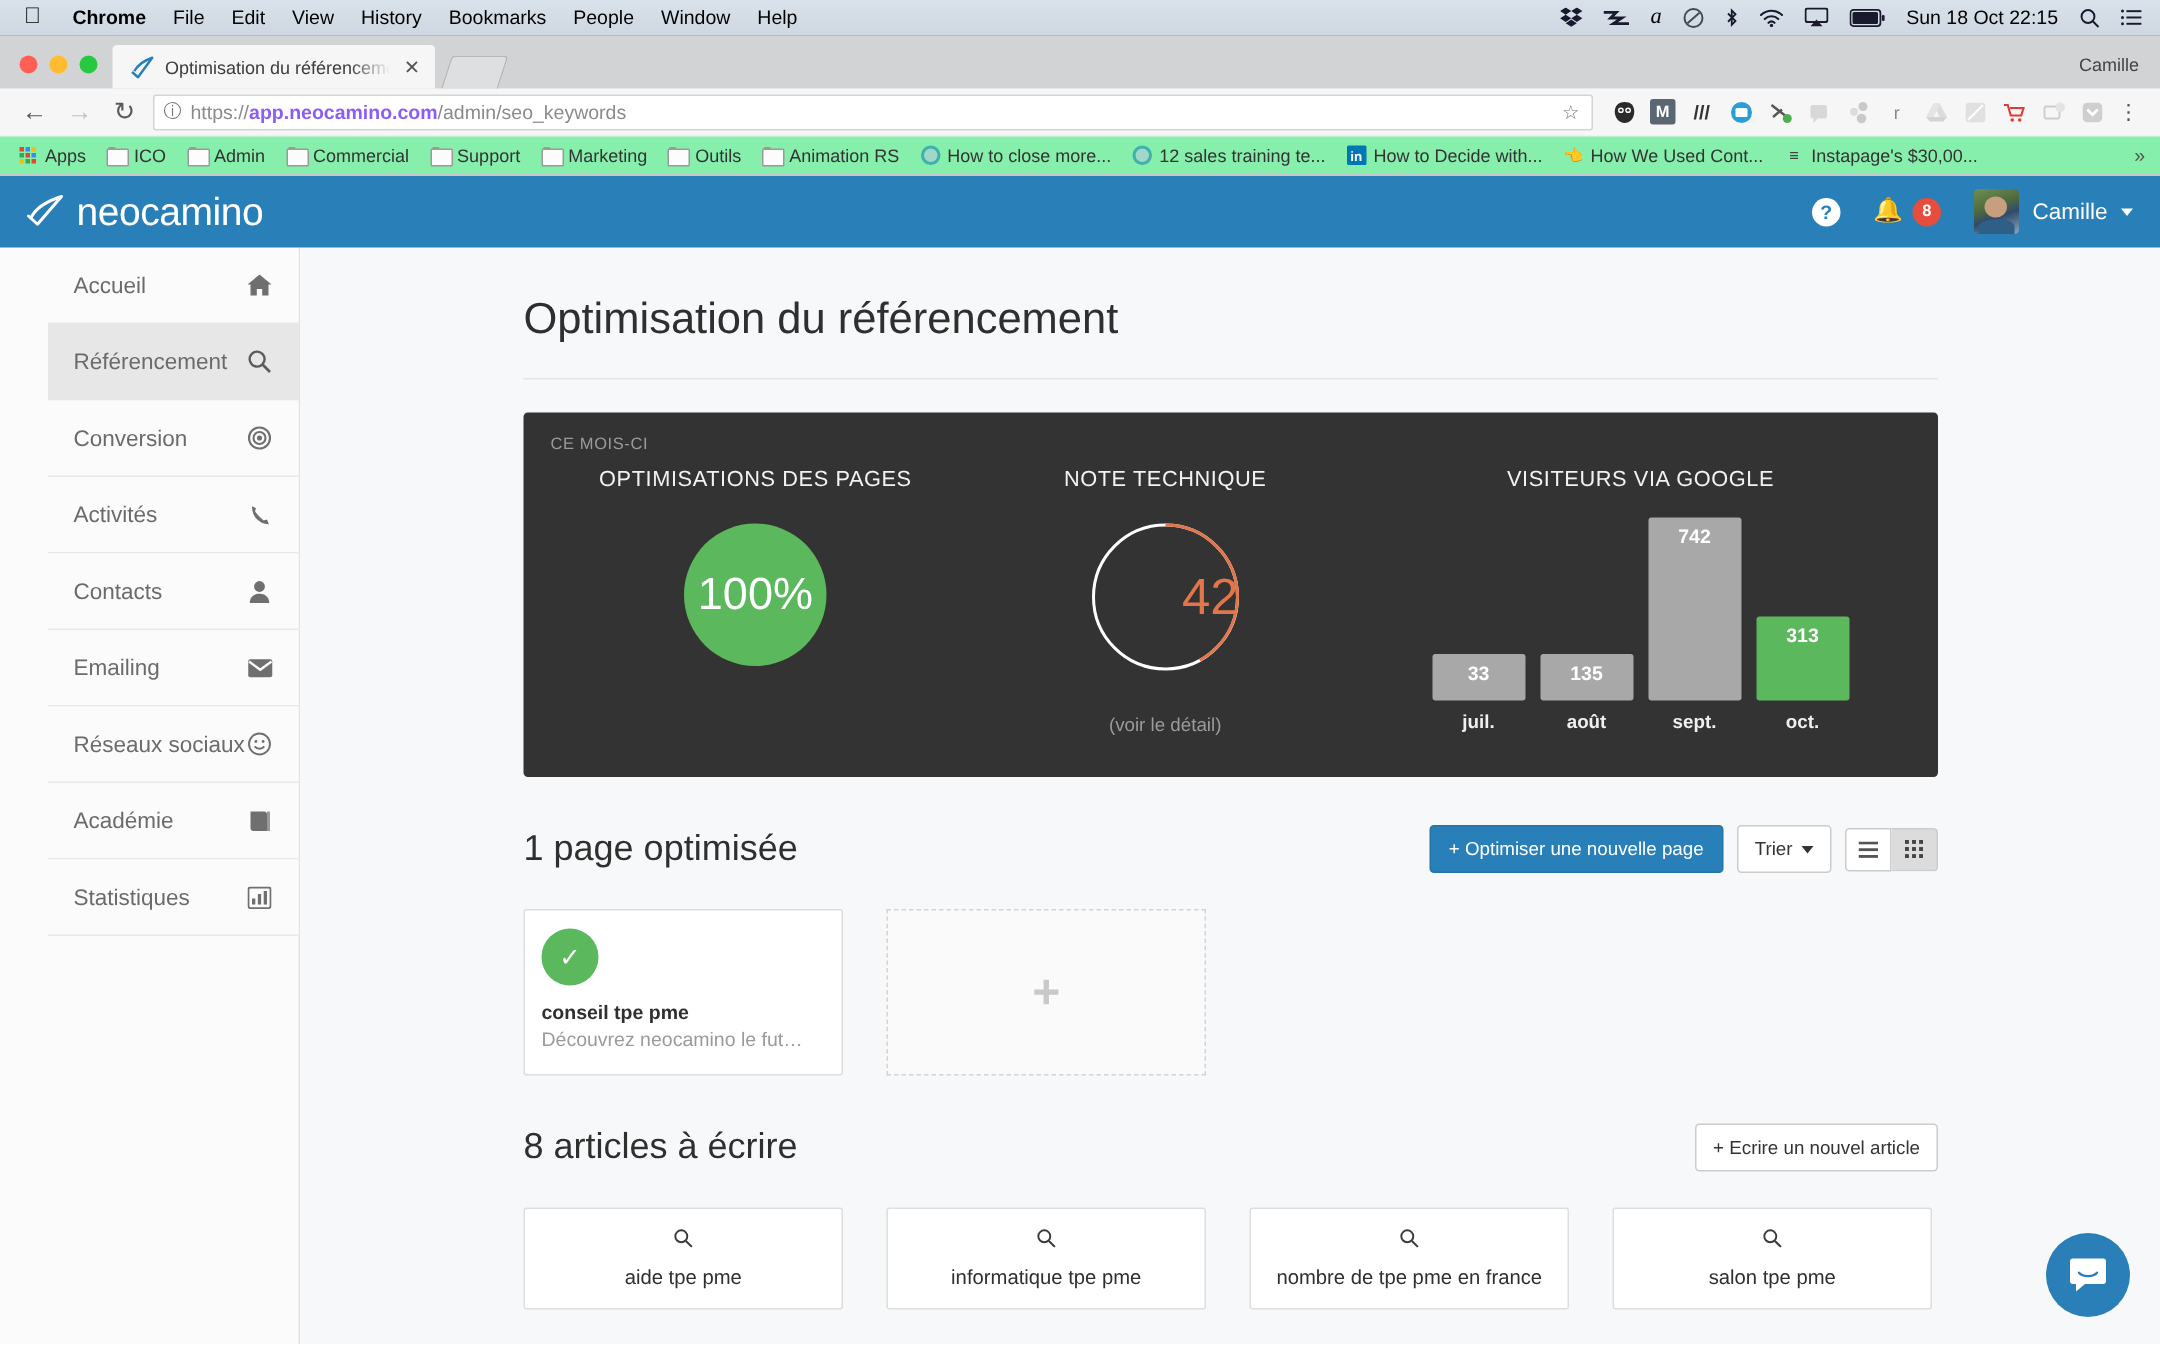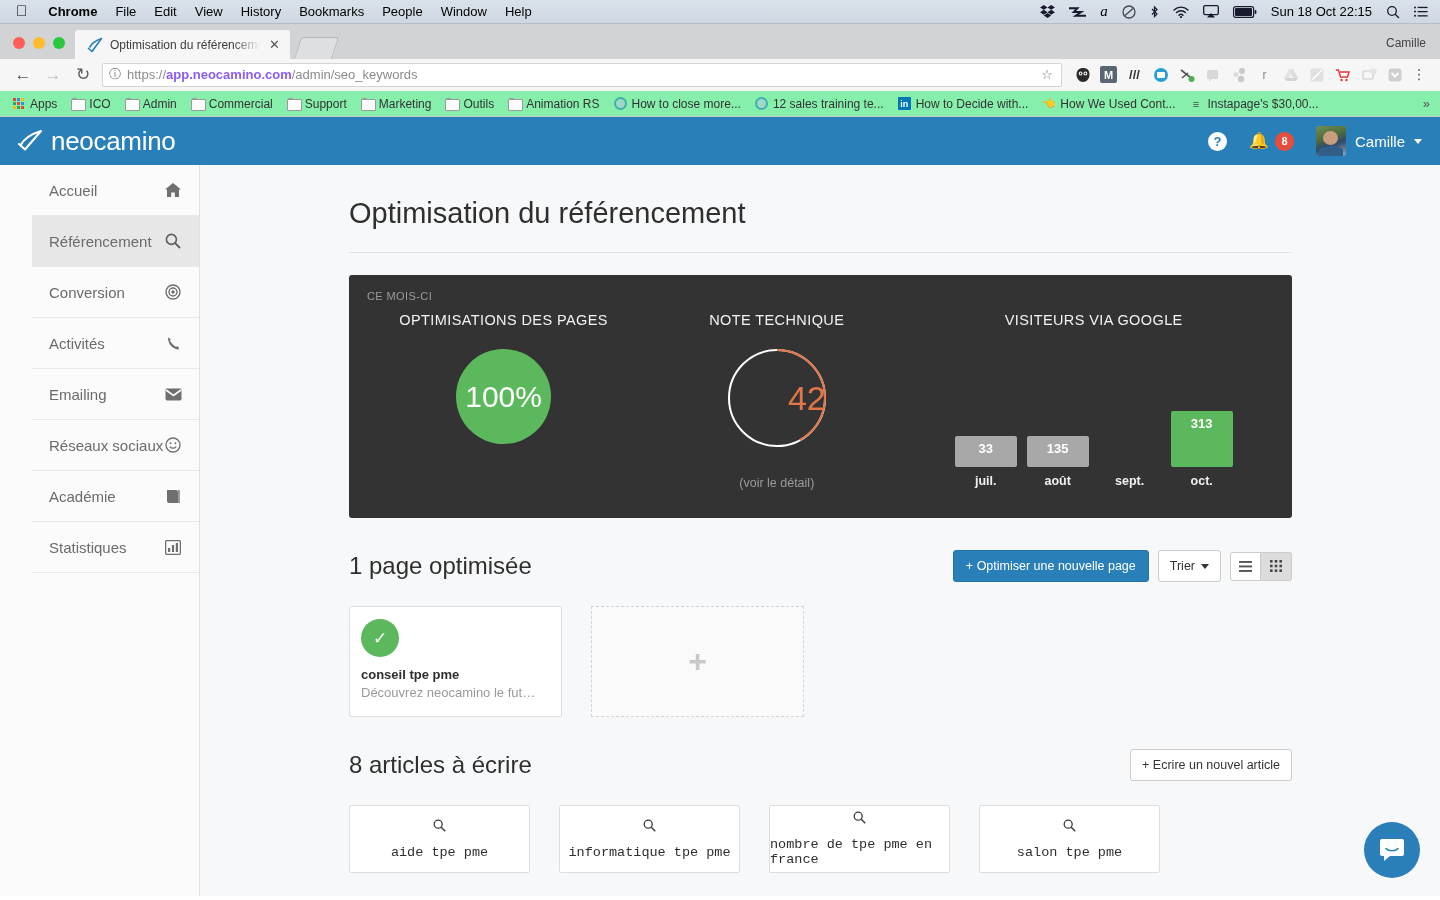--- a/index.html
+++ b/index.html
@@ -251,23 +251,23 @@
   .card-desc { margin-top: 3px; font-size: 13px; color: #9a9a9a; white-space: nowrap; overflow: hidden; }
   .add-card {
     width: 213px; height: 111px; background: #fafafa; border: 1px dashed #d4d4d4;
     display: flex; align-items: center; justify-content: center;
     color: #c9c9c9; font-size: 32px; font-weight: bold; cursor: pointer;
   }
 
   
   .kw-cards { margin-top: 24px; display: flex; gap: 29px; }
   .kw-card {
-    width: 181px; height: 68px; background: #fff; border: 1px solid #dedede;
+    width: 213px; height: 68px; background: #fff; border: 1px solid #dedede;
     border-radius: 2px; display: flex; flex-direction: column; align-items: center;
-    justify-content: center; gap: 9px; cursor: pointer; font-family: Liberation Mono, monospace;
+    justify-content: center; gap: 9px; cursor: pointer;
   }
   .kw-icon { font-size: 14px; color: #3a3a3a; }
   .kw-label { font-size: 13.5px; color: #2f2f2f; }
 
   
   .intercom {
     position: absolute; right: 20px; bottom: 18px;
     width: 56px; height: 56px; border-radius: 50%; background: #2a7fb8;
     display: flex; align-items: center; justify-content: center; cursor: pointer;
   }
@@ -576,20 +576,29 @@
       </div>
       <div class="side-item">
         <span class="side-label">Activités</span>
         <span class="side-icon">
             <svg width="15" height="15" viewBox="0 0 15 15">
               <path d="M2 1.5c0 7 4.5 11.5 11.2 12-0.4-1.4-1-2.6-1.2-3.2-1 0.3-2 0.8-2.6 0.3C7.8 9.4 5.5 7 4.3 5.4c-0.5-0.7 0-1.7 0.4-2.6C4 2.5 3 2 2 1.5z" fill="#6f6f6f"></path>
             </svg>
           </span>
       </div>
       <div class="side-item">
+        <span class="side-label">Contacts</span>
+        <span class="side-icon">
+            <svg width="14" height="15" viewBox="0 0 14 15">
+              <circle cx="7" cy="4" r="3.6" fill="#6f6f6f"></circle>
+              <path d="M0.5 15c0-4 2.9-6.2 6.5-6.2S13.5 11 13.5 15z" fill="#6f6f6f"></path>
+            </svg>
+          </span>
+      </div>
+      <div class="side-item">
         <span class="side-label">Emailing</span>
         <span class="side-icon">
             <svg width="17" height="13" viewBox="0 0 17 13">
               <rect x="0.5" y="0.5" width="16" height="12" rx="1.4" fill="#6f6f6f"></rect>
               <path d="M1 2l7.5 5.5L16 2" stroke="#fbfbfb" stroke-width="1.6" fill="none"></path>
             </svg>
           </span>
       </div>
       <div class="side-item">
         <span class="side-label">Réseaux sociaux</span>
@@ -655,20 +664,21 @@
             <div class="bars">
               <div class="bar-col">
                 <div class="bar" style="height:31px">33</div>
                 <div class="bar-label">juil.</div>
               </div>
               <div class="bar-col">
                 <div class="bar" style="height:31px">135</div>
                 <div class="bar-label">août</div>
               </div>
               <div class="bar-col">
+                <div class="bar" style="height:122px">742</div>
                 <div class="bar-label">sept.</div>
               </div>
               <div class="bar-col">
                 <div class="bar green" style="height:56px">313</div>
                 <div class="bar-label">oct.</div>
               </div>
             </div>
           </div>
 
         </div>

